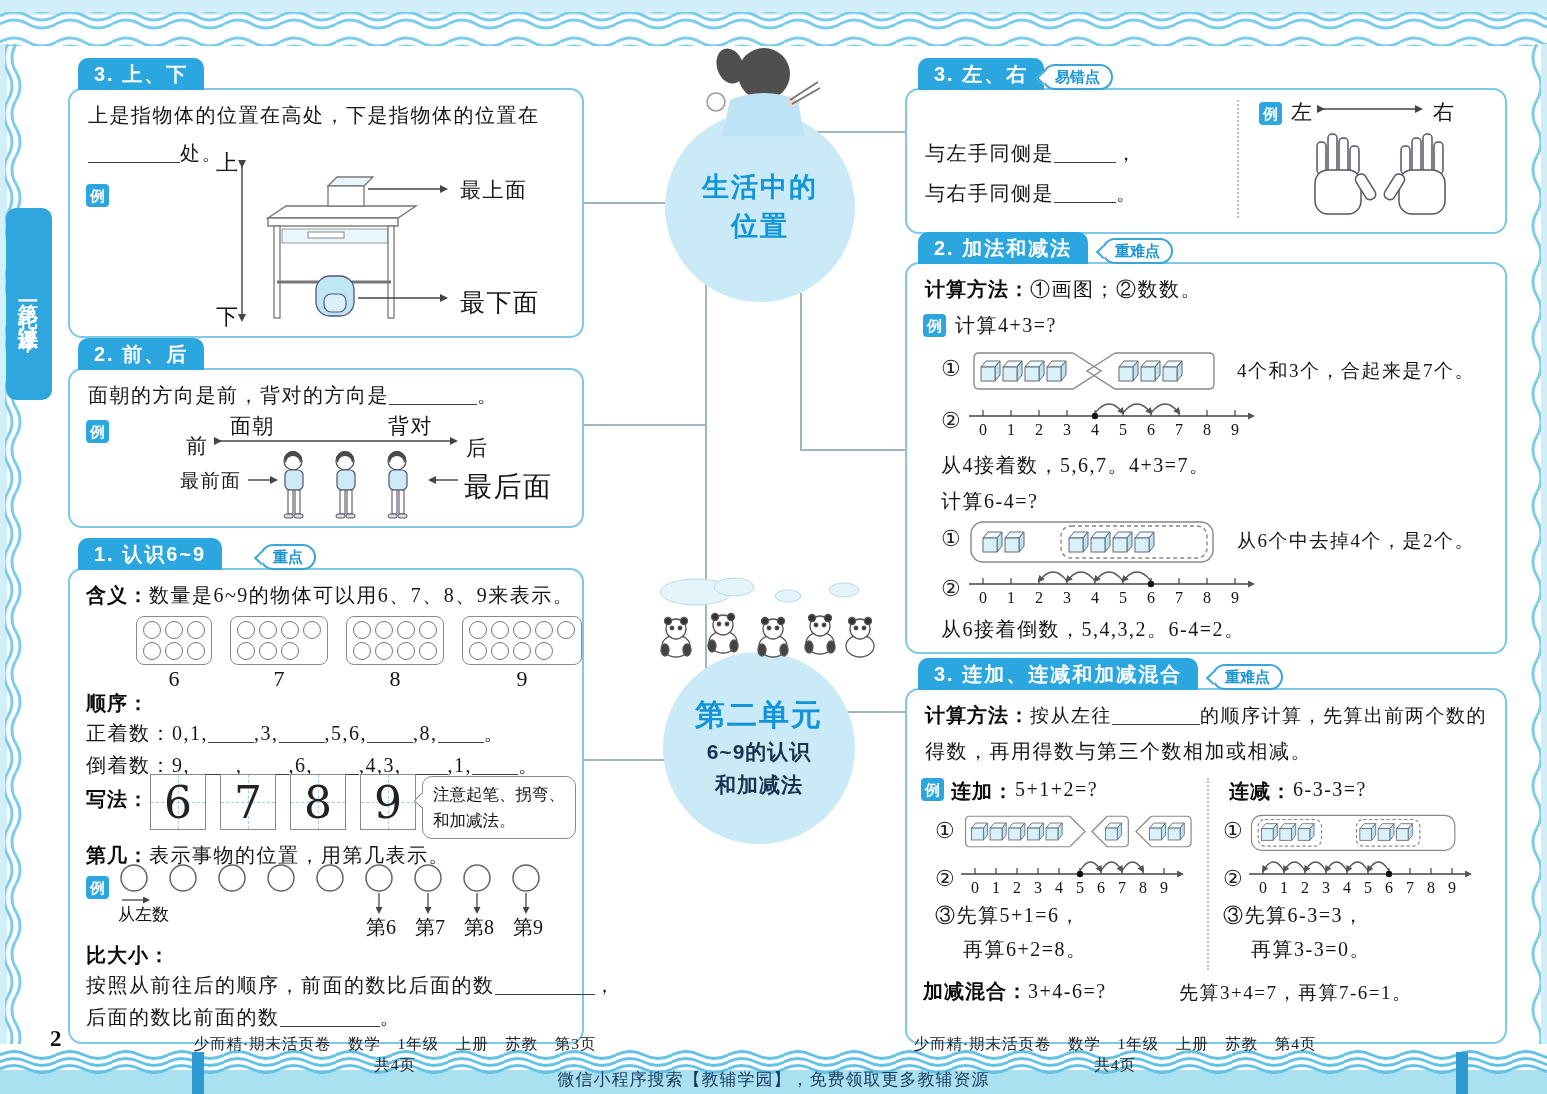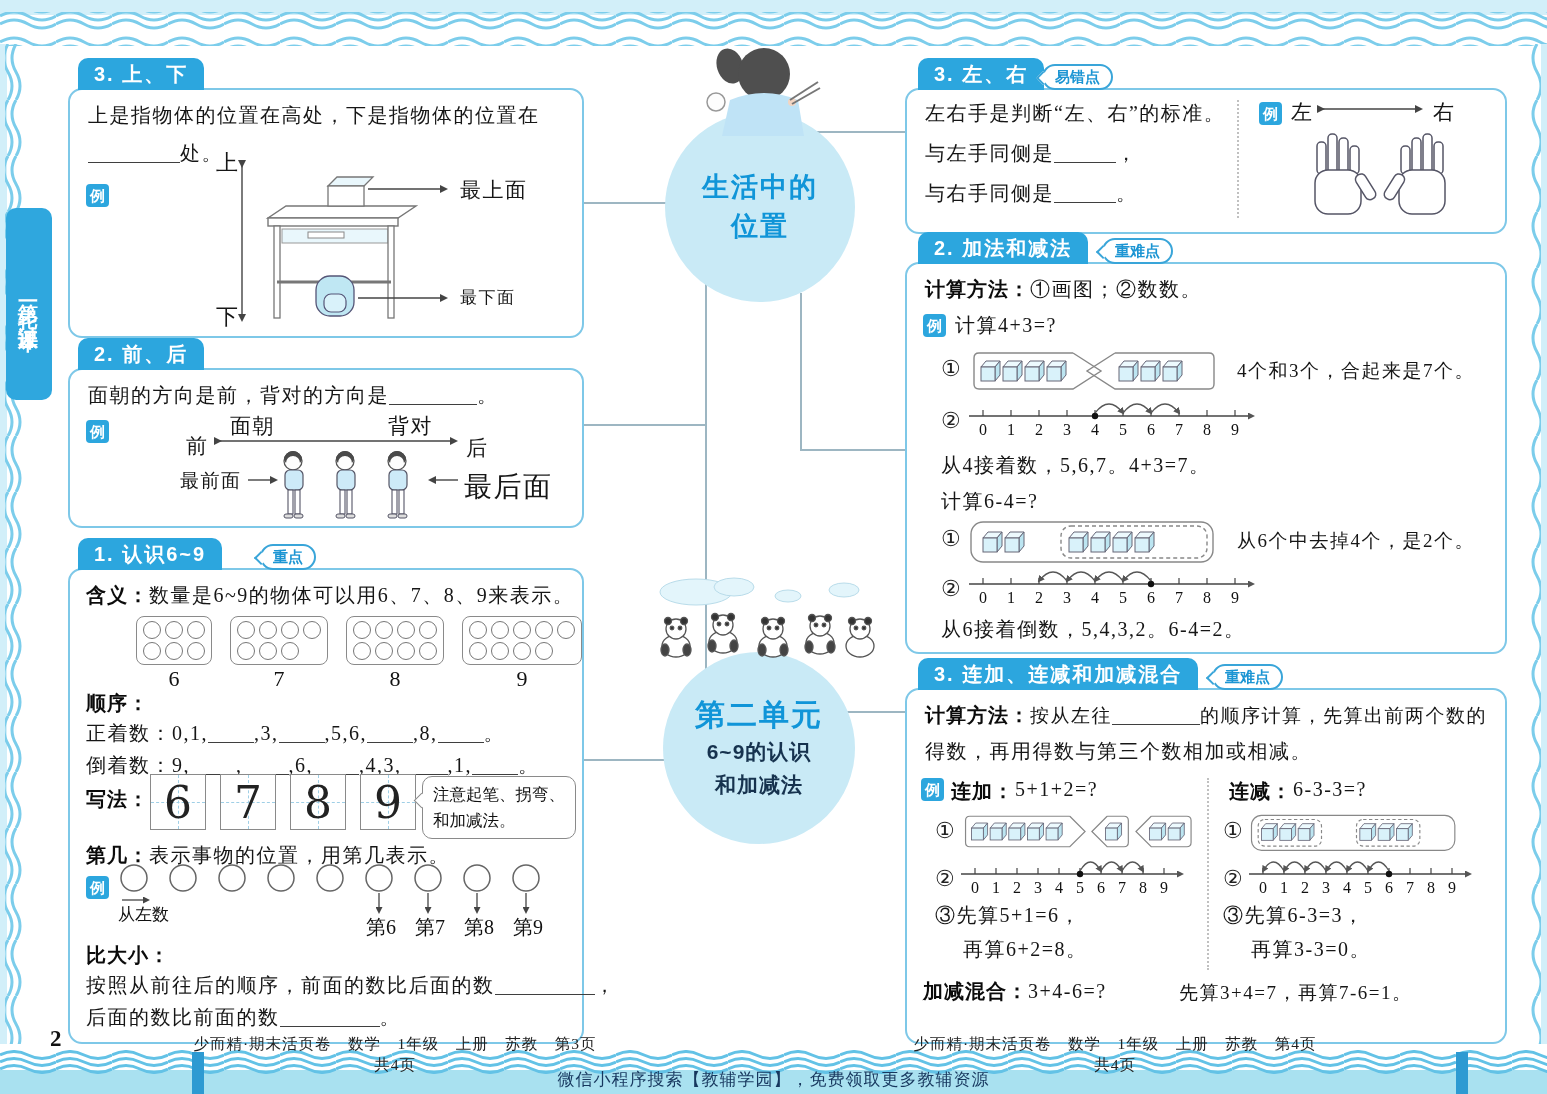--- a/index.html
+++ b/index.html
@@ -212,21 +212,21 @@
     <polygon points="108,30 117,21 153,21 144,30" fill="#E9F7FC" stroke="#777" stroke-width="1.3"></polygon>
     <rect x="108" y="30" width="36" height="20" fill="#fff" stroke="#777" stroke-width="1.3"></rect>
     <rect x="96" y="120" width="38" height="40" rx="14" fill="#BFE7F3" stroke="#557" stroke-width="1.3"></rect>
     <rect x="104" y="138" width="22" height="18" rx="7" fill="#D9F2FA" stroke="#557" stroke-width="1.2"></rect>
     <line x1="148" y1="33" x2="226" y2="33" stroke="#444" stroke-width="1.3" marker-end="url(#ah0)"></line>
     <line x1="138" y1="142" x2="226" y2="142" stroke="#444" stroke-width="1.3" marker-end="url(#ah0)"></line>
   </svg>
   <div class="serif lbl" style="left:146px;top:58px;font-size:22px">上</div>
   <div class="serif lbl" style="left:146px;top:212px;font-size:22px">下</div>
   <div class="serif lbl" style="left:390px;top:86px;font-size:21px">最上面</div>
-  <div class="serif lbl" style="left:390px;top:196px;font-size:17px">最下面</div>
+  <div class="serif lbl" style="left:390px;top:196px;font-size:25px">最下面</div>
 </div>
 
 <div class="ptab" style="left:78px;top:338px">2. 前、后</div>
 <div class="panel" style="left:68px;top:368px;width:512px;height:156px">
   <div class="serif lbl" style="left:18px;top:12px">面朝的方向是前，背对的方向是<span class="blank" style="width: 88px;"></span>。</div>
   <div class="ex" style="left:16px;top:50px">例</div>
   <div class="serif lbl" style="left:116px;top:62px;font-size:21px">前</div>
   <div class="serif lbl" style="left:160px;top:42px;font-size:21px">面朝</div>
   <div class="serif lbl" style="left:318px;top:42px;font-size:21px">背对</div>
   <div class="serif lbl" style="left:396px;top:64px;font-size:21px">后</div>
@@ -395,21 +395,20 @@
         <text x="414" y="72" text-anchor="middle" font-size="20" fill="#111" font-family="&quot;Liberation Serif&quot;,serif">第9</text>
       </svg></div>
   <div class="blabel lbl" style="left:16px;top:372px">比大小：</div>
   <div class="serif lbl" style="left:16px;top:402px">按照从前往后的顺序，前面的数比后面的数<span class="blank" style="width: 100px;"></span>，</div>
   <div class="serif lbl" style="left:16px;top:434px">后面的数比前面的数<span class="blank" style="width: 100px;"></span>。</div>
 </div>
 
 <div class="ptab" style="left:918px;top:58px">3. 左、右</div>
 <div class="badge" style="left:1042px;top:64px">易错点</div>
 <div class="panel" style="left:905px;top:88px;width:598px;height:142px">
-  <div class="serif lbl" style="left:18px;top:10px">左右手是判断“左、右”的标准。</div>
   <div class="serif lbl" style="left:18px;top:50px">与左手同侧是<span class="blank" style="width: 62px;"></span>，</div>
   <div class="serif lbl" style="left:18px;top:90px">与右手同侧是<span class="blank" style="width: 62px;"></span>。</div>
   <div class="vdot" style="left:330px;top:10px;height:118px"></div>
   <div class="ex" style="left:352px;top:12px">例</div>
   <div class="serif lbl" style="left:384px;top:8px;font-size:21px">左</div>
   <svg class="abs" style="left:408px;top:12px" width="114" height="14">
     <defs>
         <marker id="ah2" markerWidth="8" markerHeight="8" refX="6" refY="4" orient="auto" markerUnits="userSpaceOnUse">
           <path d="M0,0 L8,4 L0,8 Z" fill="#444"></path>
         </marker>

